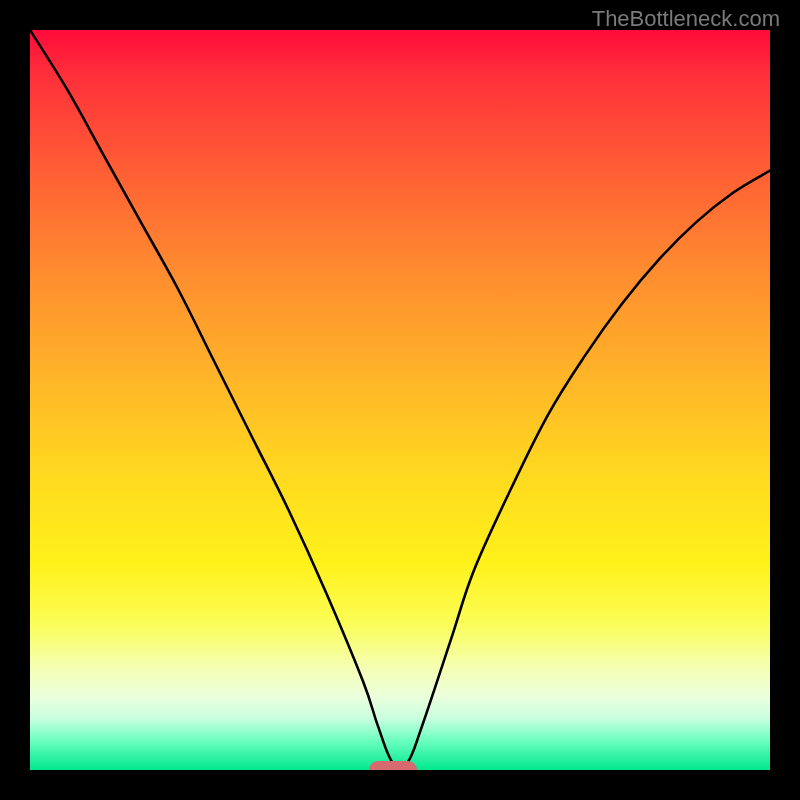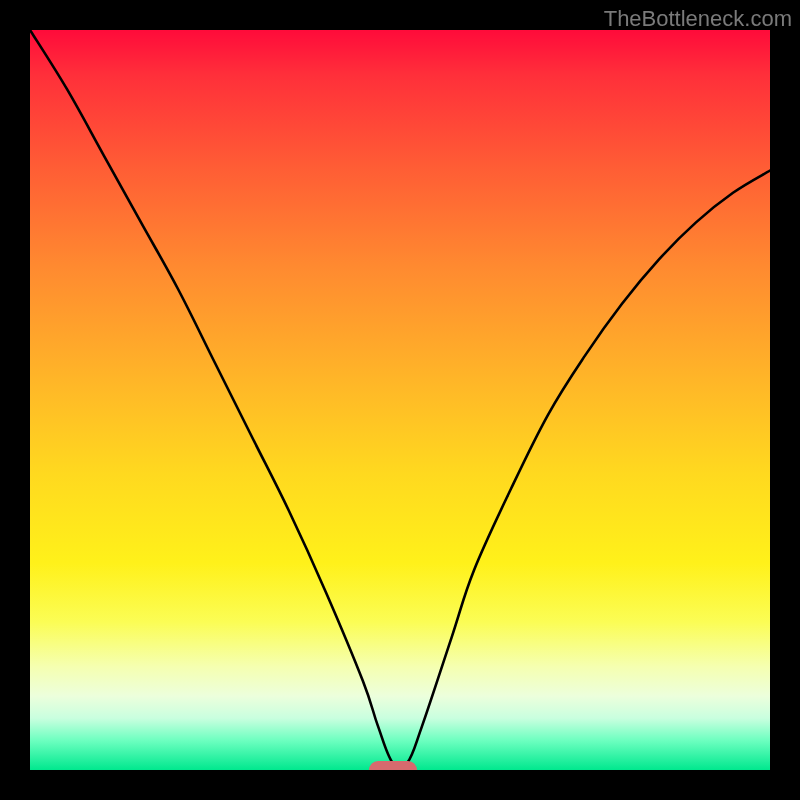--- a/index.html
+++ b/index.html
@@ -7,21 +7,21 @@
     padding: 0;
     width: 800px;
     height: 800px;
     background: #000;
     position: relative;
     font-family: Arial, sans-serif;
   }
   .watermark {
     position: absolute;
     top: 6px;
-    right: 8px;
+    right: 20px;
     color: #7a7a7a;
     font-size: 22px;
     font-weight: 500;
     z-index: 10;
   }
   .plot-area {
     position: absolute;
     left: 30px;
     top: 30px;
     width: 740px;

